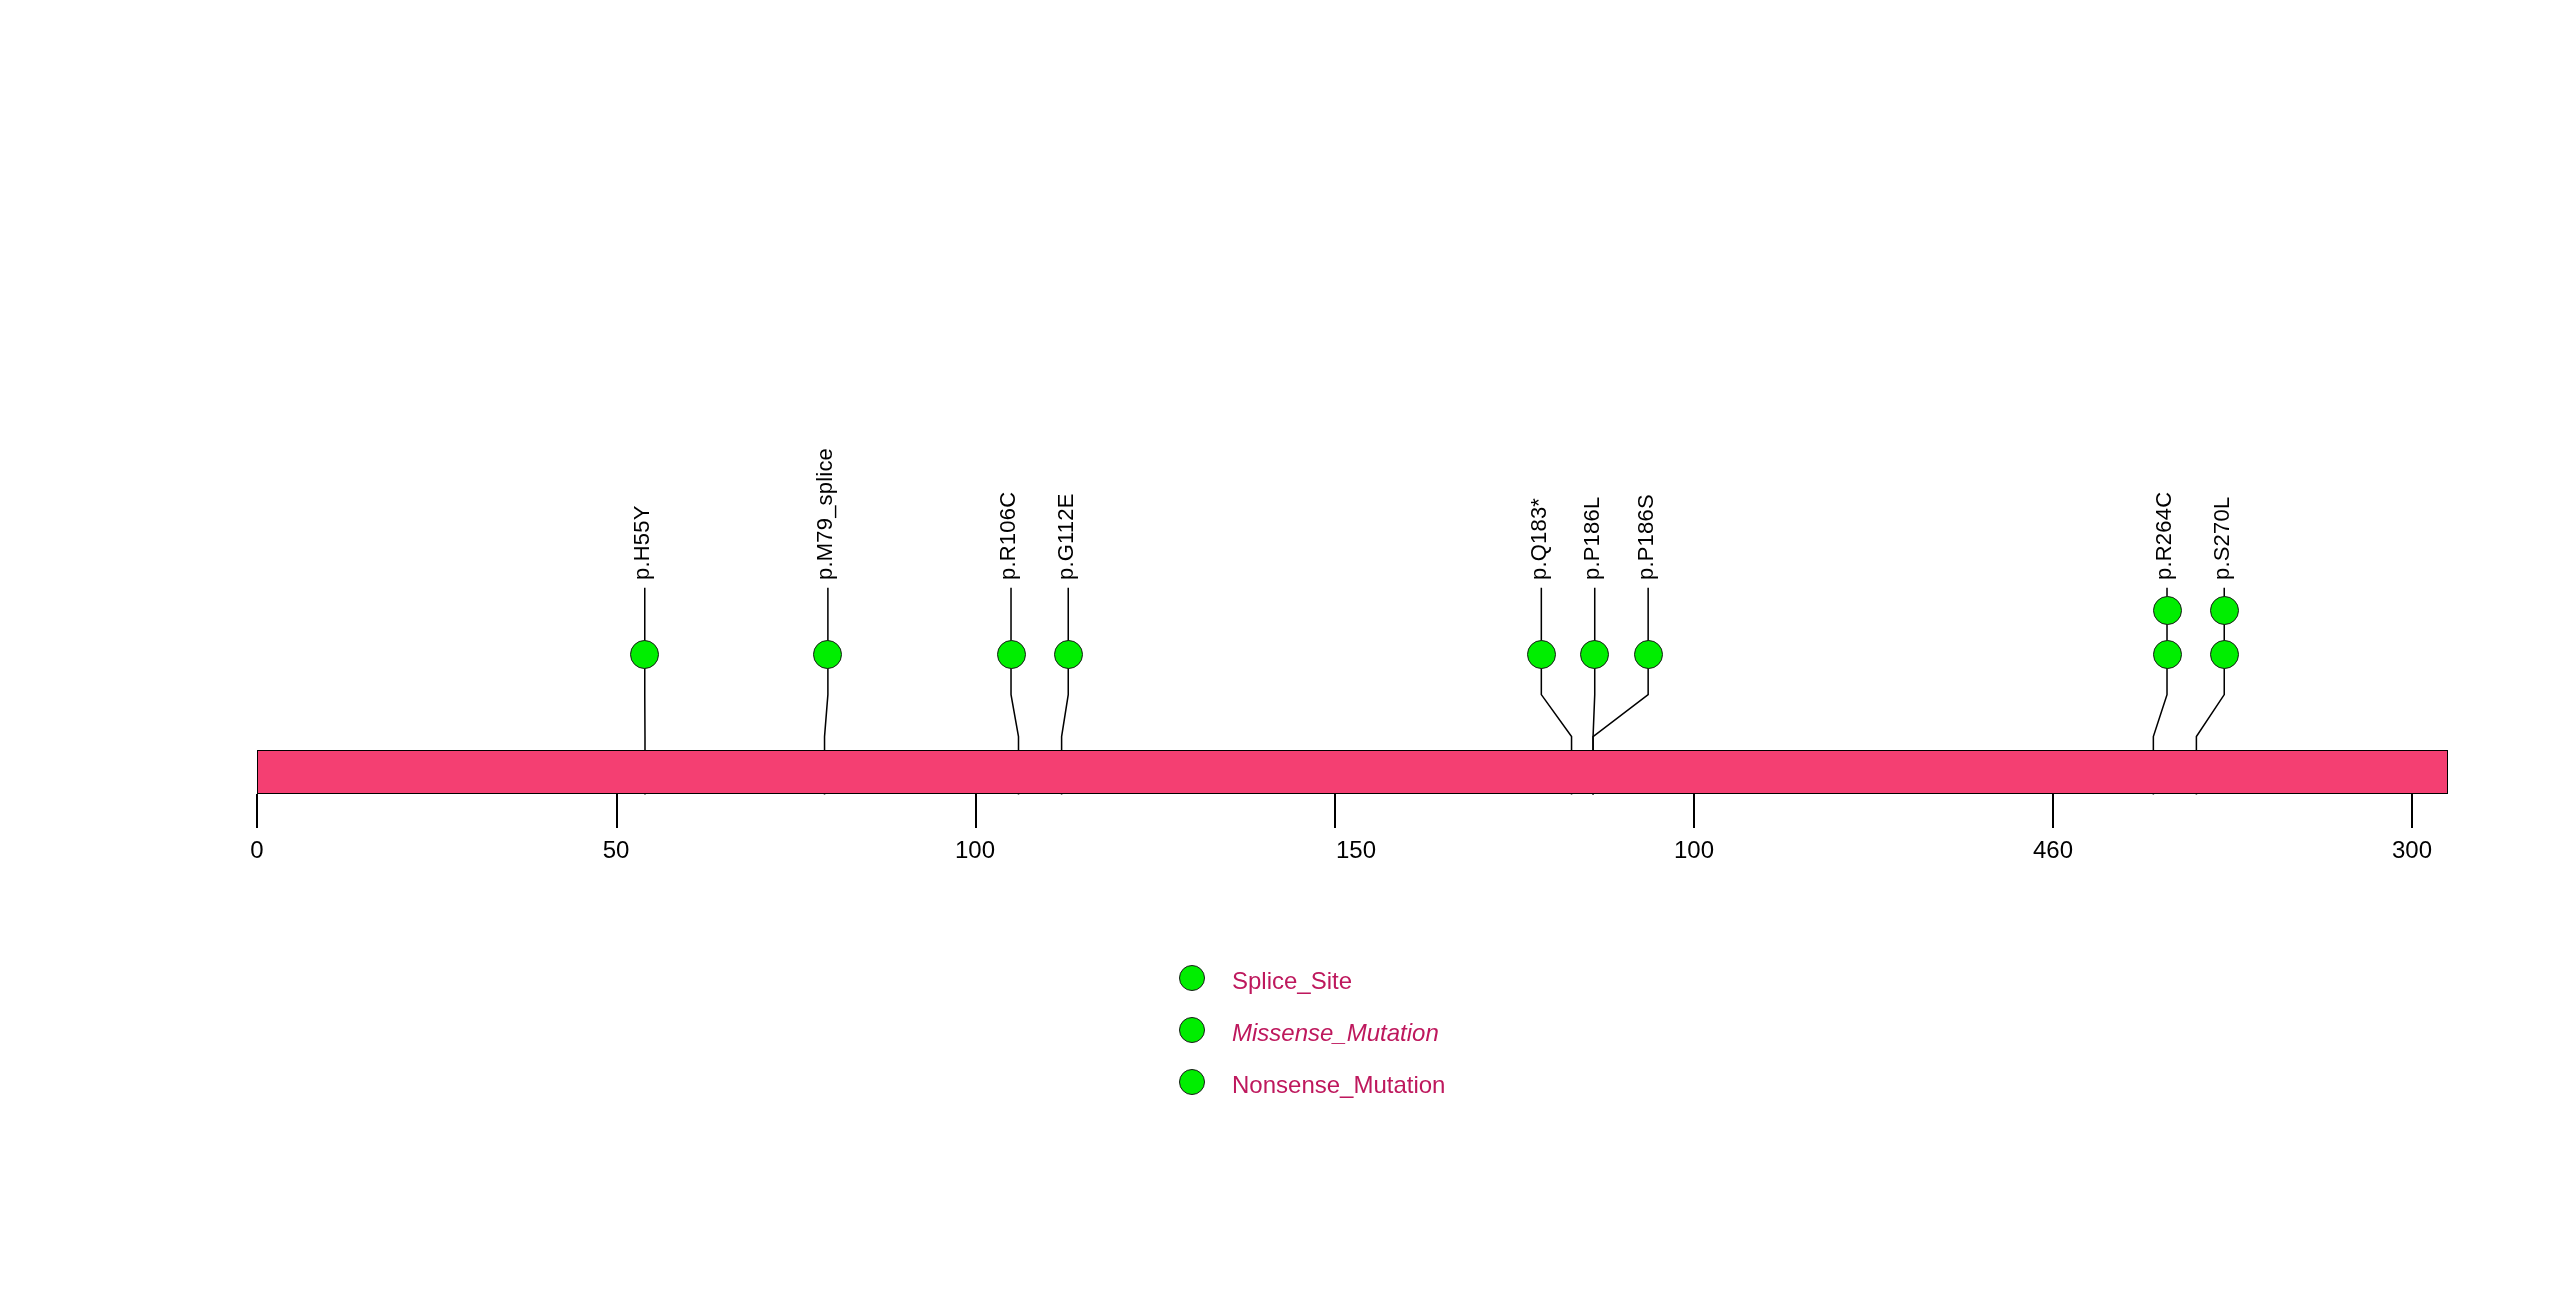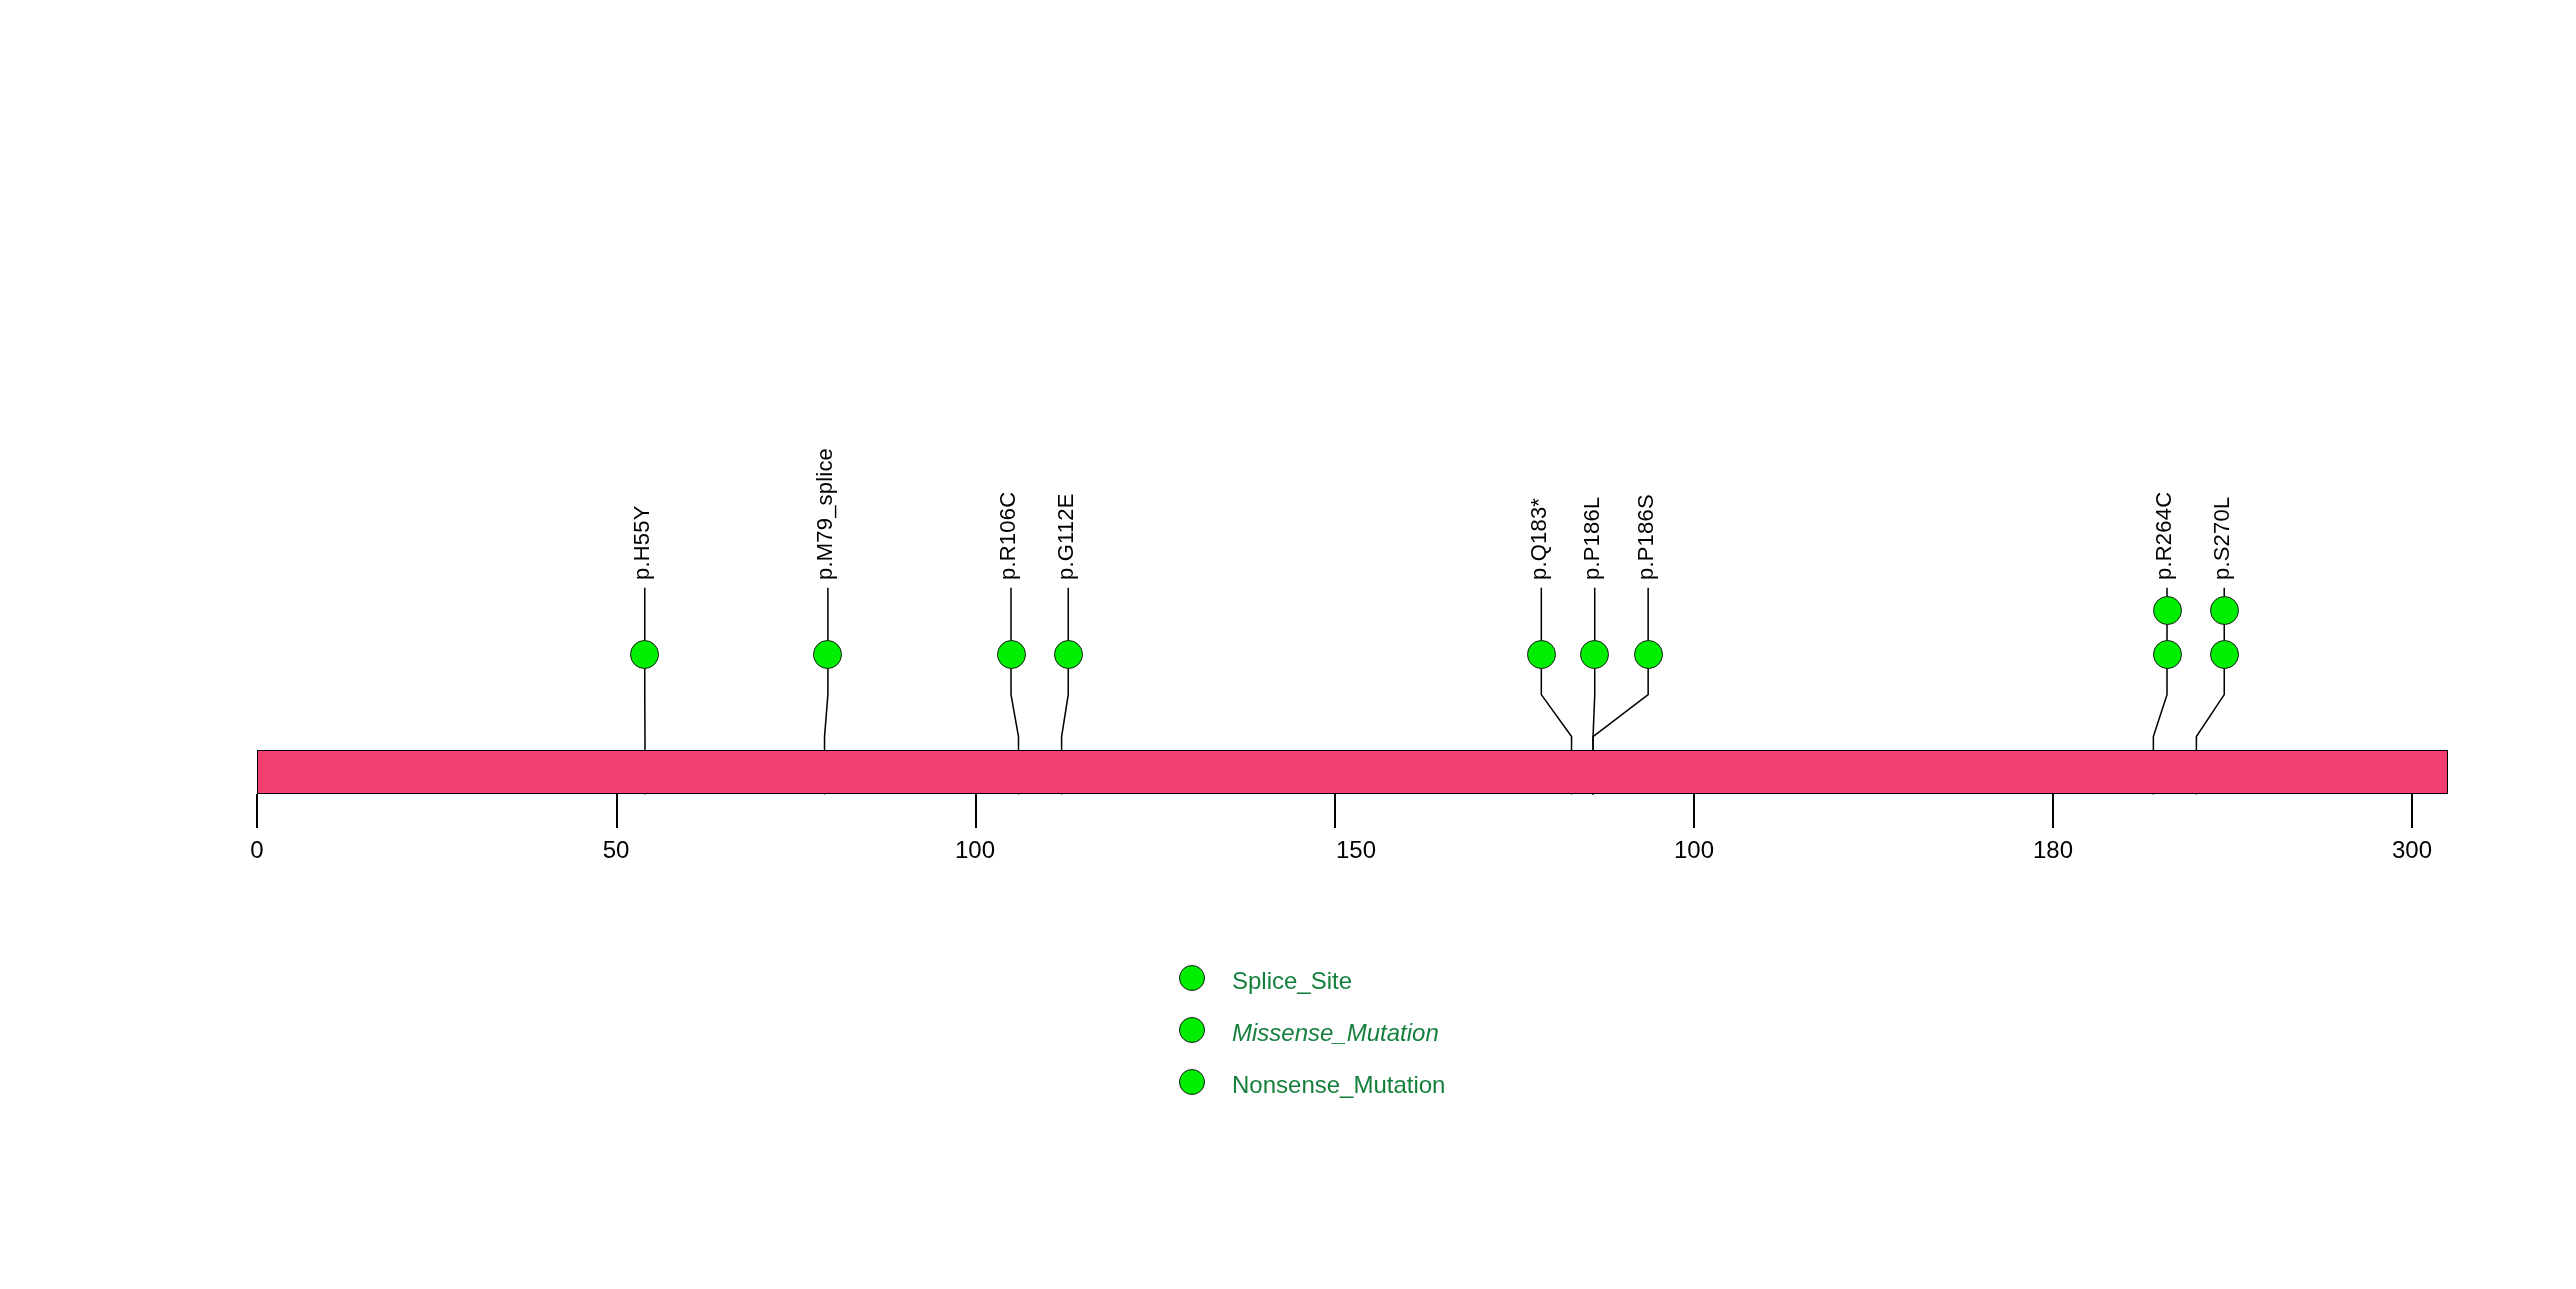--- a/index.html
+++ b/index.html
@@ -72,21 +72,21 @@
     position: absolute;
     width: 26px;
     height: 26px;
     border-radius: 50%;
     border: 1.5px solid #1a1a1a;
     box-sizing: border-box;
   }
   .legend-text {
     position: absolute;
     font-size: 24px;
-    color: #15803d;
+    color: #be185d;
     white-space: nowrap;
     line-height: 1;
   }
 </style>
 </head>
 <body>
 
 <div id="stage">
 
   <svg class="stem-svg" id="stems" viewBox="0 0 3376 1690" preserveAspectRatio="none">
@@ -132,21 +132,21 @@
       <div class="axis-tick-label" style="left: 257px; top: 836px;">0</div>
       <div class="axis-tick" style="left: 616px; top: 794px; height: 34px;"></div>
       <div class="axis-tick-label" style="left: 616px; top: 836px;">50</div>
       <div class="axis-tick" style="left: 975px; top: 794px; height: 34px;"></div>
       <div class="axis-tick-label" style="left: 975px; top: 836px;">100</div>
       <div class="axis-tick" style="left: 1334px; top: 794px; height: 34px;"></div>
       <div class="axis-tick-label" style="left: 1335px; top: 836px; margin-left: 21px;">150</div>
       <div class="axis-tick" style="left: 1693px; top: 794px; height: 34px;"></div>
       <div class="axis-tick-label" style="left: 1694px; top: 836px;">100</div>
       <div class="axis-tick" style="left: 2052px; top: 794px; height: 34px;"></div>
-      <div class="axis-tick-label" style="left: 2053px; top: 836px;">180</div>
+      <div class="axis-tick-label" style="left: 2053px; top: 836px;">460</div>
       <div class="axis-tick" style="left: 2411px; top: 794px; height: 34px;"></div>
       <div class="axis-tick-label" style="left: 2412px; top: 836px;">300</div>
     </div>
   <div id="legend">
       <div class="legend-swatch" style="left: 1179px; top: 965px; background: rgb(0, 238, 0);"></div>
       <div class="legend-text" style="left: 1232px; top: 969px;">Splice_Site</div>
       <div class="legend-swatch" style="left: 1179px; top: 1017px; background: rgb(0, 238, 0);"></div>
       <div class="legend-text" style="left: 1232px; top: 1021px; font-style: italic;">Missense_Mutation</div>
       <div class="legend-swatch" style="left: 1179px; top: 1069px; background: rgb(0, 238, 0);"></div>
       <div class="legend-text" style="left: 1232px; top: 1073px;">Nonsense_Mutation</div>

